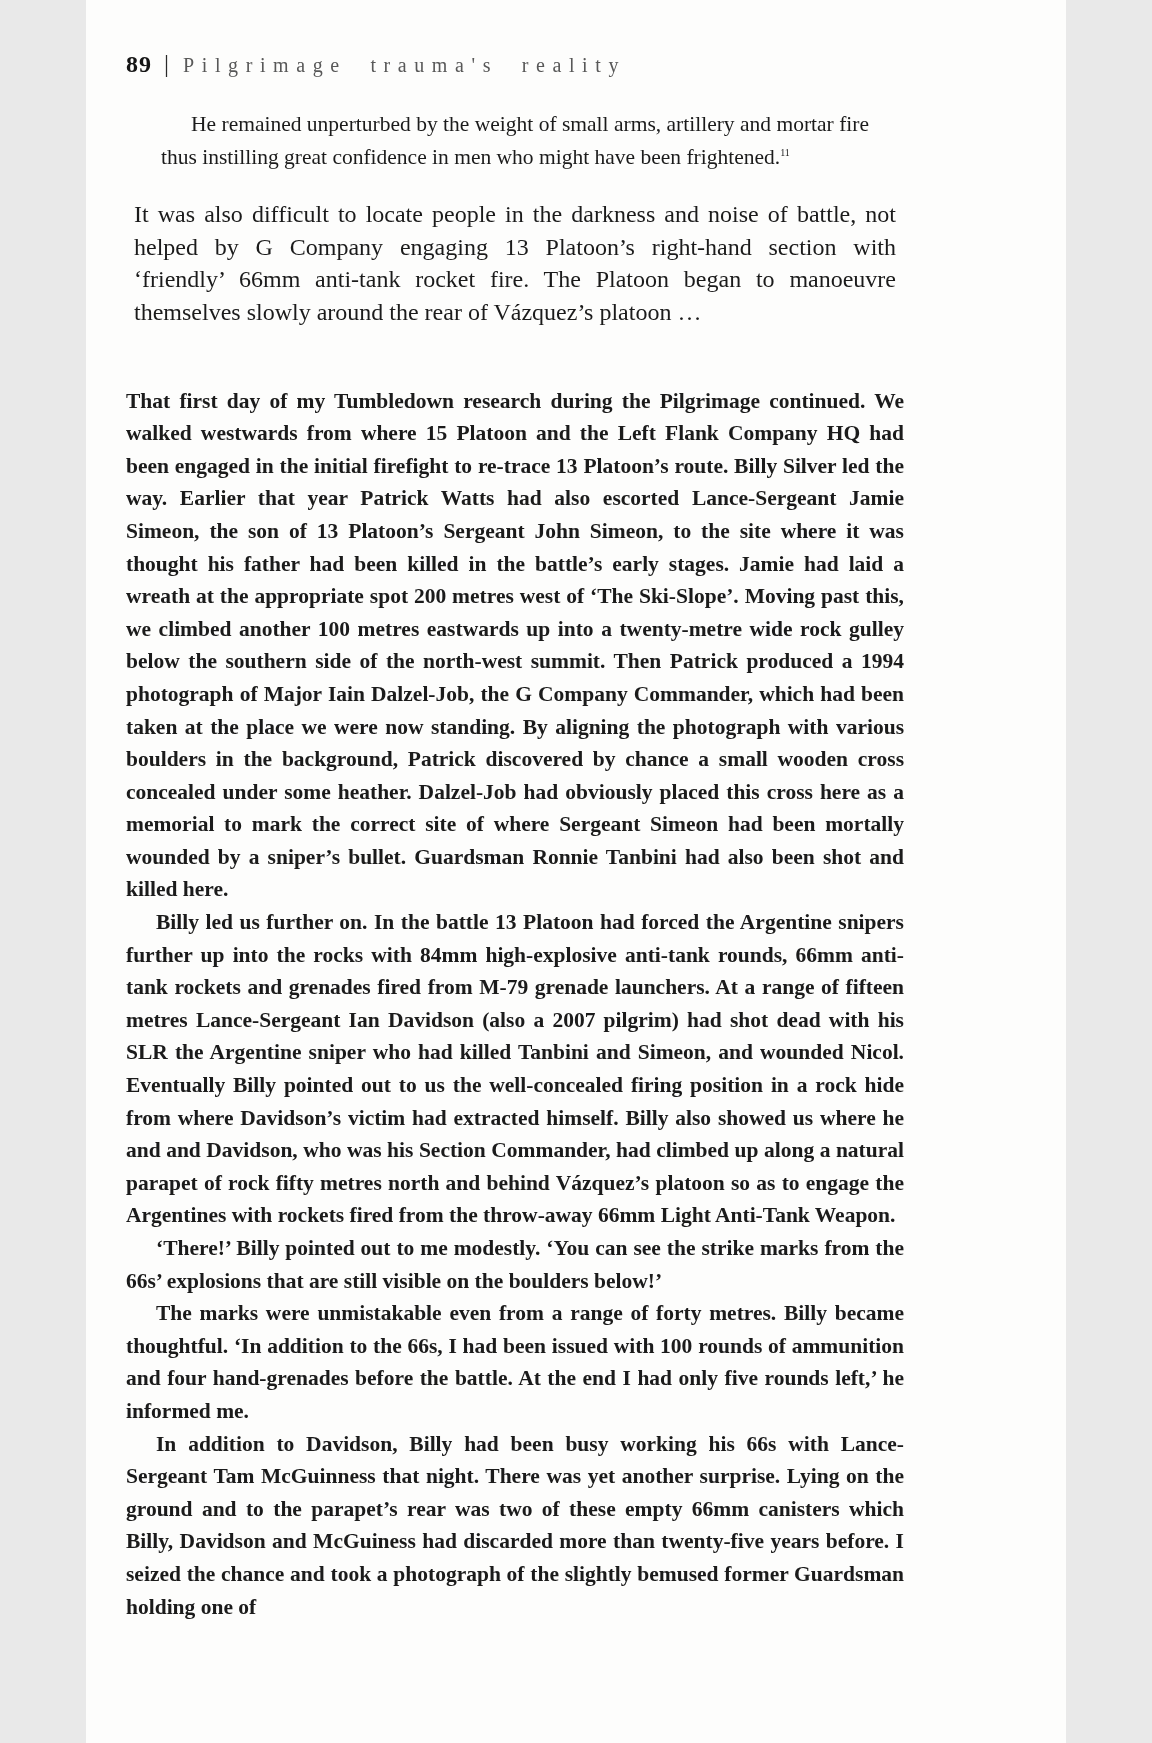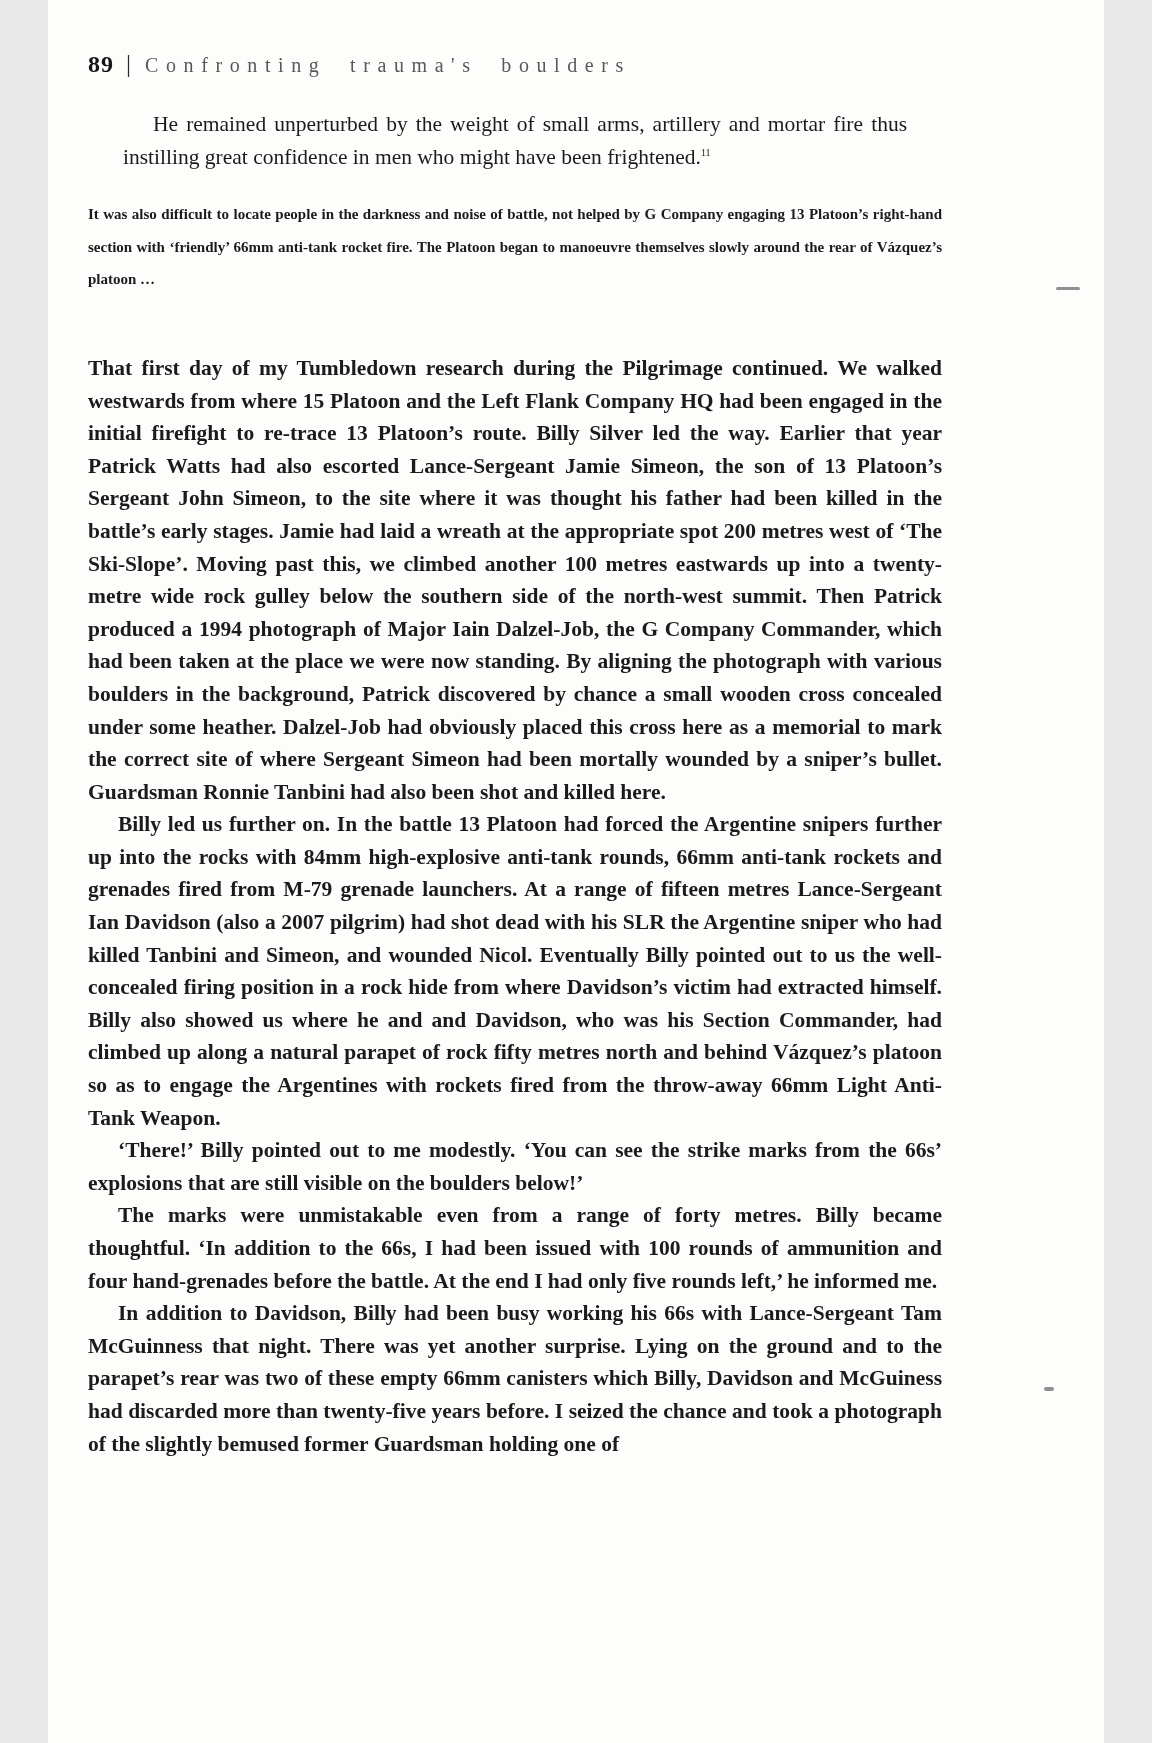--- a/index.html
+++ b/index.html
@@ -2,21 +2,21 @@
 <html><head>
 <meta charset="utf-8">
 <style>
   html, body {
     margin: 0;
     padding: 0;
     background: #e9e9e9;
   }
   .page {
     position: relative;
-    width: 1056px;
+    width: 980px;
     height: 1743px;
     margin: 0 auto;
     background: #fdfdfc;
     font-family: "Liberation Serif", serif;
     color: #1b1b1b;
     overflow: hidden;
   }
   .content {
     padding: 50px 162px 0 40px; 
   }
@@ -53,25 +53,24 @@
     font-size: 21.5px;
     line-height: 32.6px;
   }
   .fn {
     font-size: 10px;
     line-height: 0;
     vertical-align: super;
   }
   
   .extract {
-    margin: 0;
+    margin: 8px;
     text-align: justify;
-    font-size: 15px;
+    font-size: 24px;
     line-height: 32.6px;
-    font-weight: bold;
   }
   
   .body-text {
     margin-top: 56px;
     font-weight: bold;
   }
   .para {
     margin: 0;
     text-align: justify;
     font-size: 21.5px;
@@ -91,21 +90,21 @@
 </style>
 </head>
 <body>
 
 <div class="page">
   <div class="content">
 
     <header class="running-header">
       <span class="page-num">89</span>
       <span class="sep">|</span>
-      <span class="running-head">Confronting trauma's boulders</span>
+      <span class="running-head">Pilgrimage trauma's reality</span>
     </header>
 
     <blockquote class="quote"><span>He remained unperturbed by the weight of small arms, artillery and mortar fire thus instilling great confidence in men who might have been frightened.</span><sup class="fn">11</sup></blockquote>
 
     <p class="extract">It was also difficult to locate people in the darkness and noise of battle, not helped by G Company engaging 13 Platoon’s right-hand section with ‘friendly’ 66mm anti-tank rocket fire. The Platoon began to manoeuvre themselves slowly around the rear of Vázquez’s platoon …</p>
 
     <section class="body-text">
       <p class="para">That first day of my Tumbledown research during the Pilgrimage continued. We walked westwards from where 15 Platoon and the Left Flank Company HQ had been engaged in the initial firefight to re-trace 13 Platoon’s route. Billy Silver led the way. Earlier that year Patrick Watts had also escorted Lance-Sergeant Jamie Simeon, the son of 13 Platoon’s Sergeant John Simeon, to the site where it was thought his father had been killed in the battle’s early stages. Jamie had laid a wreath at the appropriate spot 200 metres west of ‘The Ski-Slope’. Moving past this, we climbed another 100 metres eastwards up into a twenty-metre wide rock gulley below the southern side of the north-west summit. Then Patrick produced a 1994 photograph of Major Iain Dalzel-Job, the G Company Commander, which had been taken at the place we were now standing. By aligning the photograph with various boulders in the background, Patrick discovered by chance a small wooden cross concealed under some heather. Dalzel-Job had obviously placed this cross here as a memorial to mark the correct site of where Sergeant Simeon had been mortally wounded by a sniper’s bullet. Guardsman Ronnie Tanbini had also been shot and killed here.</p>
       <p class="para indent">Billy led us further on. In the battle 13 Platoon had forced the Argentine snipers further up into the rocks with 84mm high-explosive anti-tank rounds, 66mm anti-tank rockets and grenades fired from M-79 grenade launchers. At a range of fifteen metres Lance-Sergeant Ian Davidson (also a 2007 pilgrim) had shot dead with his SLR the Argentine sniper who had killed Tanbini and Simeon, and wounded Nicol. Eventually Billy pointed out to us the well-concealed firing position in a rock hide from where Davidson’s victim had extracted himself. Billy also showed us where he and and Davidson, who was his Section Commander, had climbed up along a natural parapet of rock fifty metres north and behind Vázquez’s platoon so as to engage the Argentines with rockets fired from the throw-away 66mm Light Anti-Tank Weapon.</p>
       <p class="para indent">‘There!’ Billy pointed out to me modestly. ‘You can see the strike marks from the 66s’ explosions that are still visible on the boulders below!’</p>

